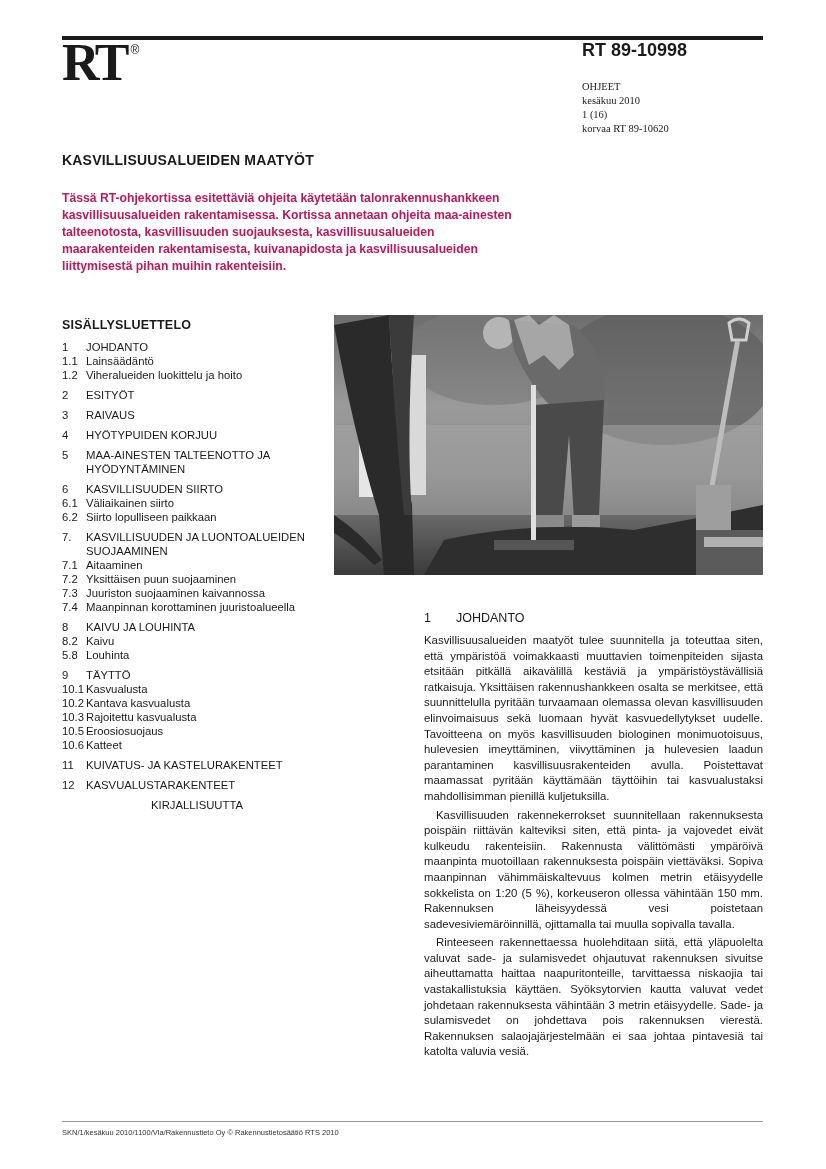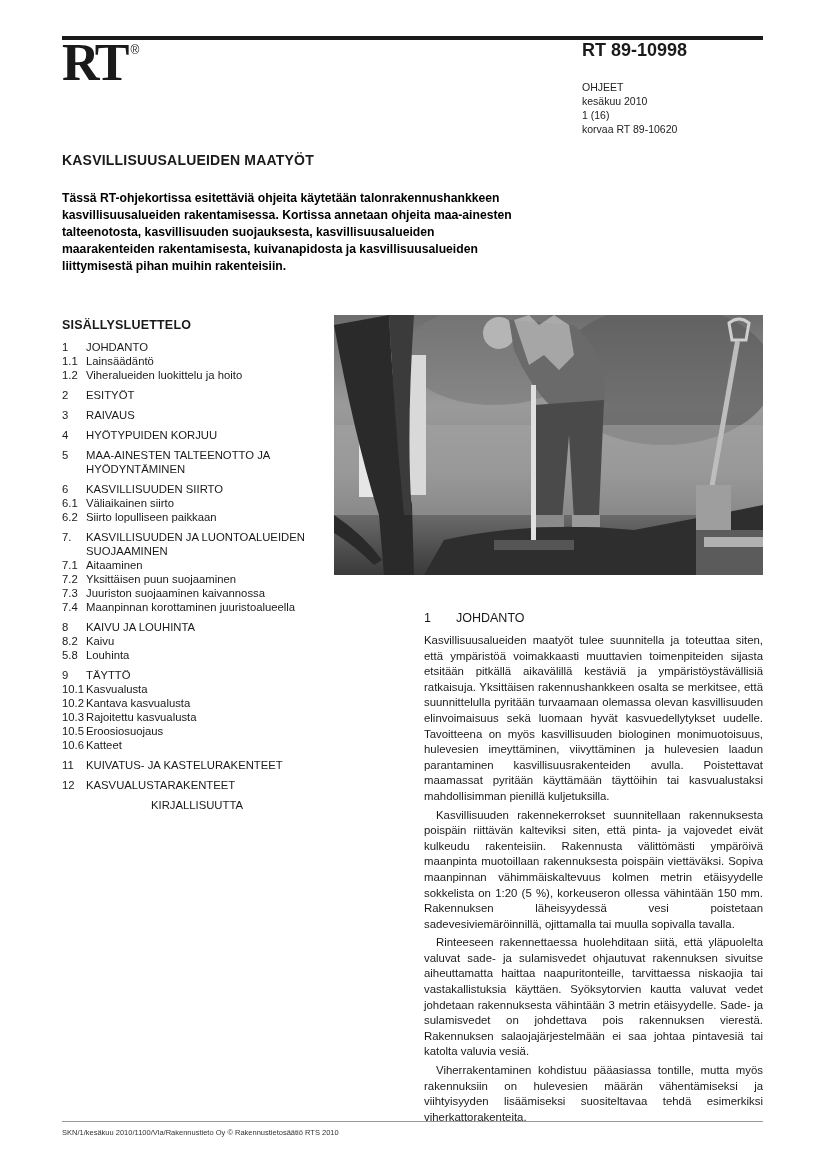--- a/index.html
+++ b/index.html
@@ -5,24 +5,24 @@
   html, body { margin: 0; padding: 0; background: #ffffff; }
   body { width: 826px; height: 1169px; position: relative; overflow: hidden;
          font-family: "Liberation Sans", "DejaVu Sans", sans-serif; color: #1a1a1a; }
   .top-rule { position: absolute; left: 62px; top: 36px; width: 701px; height: 4px; background: #1a1a1a; }
   .logo { position: absolute; left: 62px; top: 40px; font-family: "Liberation Serif", "DejaVu Serif", serif;
           font-weight: bold; font-size: 52px; line-height: 46px; letter-spacing: -3px; color: #1a1a1a; }
   .logo sup { font-family: "Liberation Sans", sans-serif; font-size: 12px; font-weight: normal; letter-spacing: 0;
               position: relative; top: -26px; margin-left: 4px; vertical-align: baseline; }
   .doc-id { position: absolute; left: 582px; top: 40px; font-size: 18px; font-weight: bold; color: #1a1a1a; }
   .meta { position: absolute; left: 582px; top: 80px; font-size: 10.5px; line-height: 14px; color: #222; }
-  .meta div { white-space: nowrap; }
+  .meta div { white-space: nowrap; font-family: Liberation Serif, serif; }
   .title { position: absolute; left: 62px; top: 152px; font-size: 14px; font-weight: bold; letter-spacing: 0.2px; margin: 0; }
   .lead { position: absolute; left: 62px; top: 190px; width: 450px; font-size: 12.2px; font-weight: bold;
-          line-height: 17px; margin: 0; color: #000000; }
+          line-height: 17px; margin: 0; color: #be185d; }
   .toc { position: absolute; left: 62px; top: 318px; width: 270px; }
   .toc h2 { font-size: 12.5px; font-weight: bold; margin: 0 0 8px 0; letter-spacing: 0.2px; }
   .toc .item { display: flex; font-size: 11.3px; line-height: 14px; }
   .toc .item.main { margin-top: 6px; }
   .toc .item.first { margin-top: 0; }
   .toc .num { width: 24px; flex: none; }
   .toc .lbl { flex: 1; }
   .toc .plain { font-size: 11.3px; line-height: 14px; margin-top: 6px; text-align: center; }
   .photo { position: absolute; left: 334px; top: 315px; width: 429px; height: 260px; overflow: hidden; background: #8a8a8a; }
   .section-h { position: absolute; left: 424px; top: 611px; font-size: 12.5px; display: flex; margin: 0; font-weight: normal; }
@@ -212,17 +212,16 @@
 
 <h3 class="section-h">
   <span class="n">1</span>
   <span>JOHDANTO</span>
 </h3>
 
 <div class="body">
   <p>Kasvillisuusalueiden maatyöt tulee suunnitella ja toteuttaa siten, että ympäristöä voimakkaasti muuttavien toimenpiteiden sijasta etsitään pitkällä aikavälillä kestäviä ja ympäristöystävällisiä ratkaisuja. Yksittäisen rakennushankkeen osalta se merkitsee, että suunnittelulla pyritään turvaamaan olemassa olevan kasvillisuuden elinvoimaisuus sekä luomaan hyvät kasvuedellytykset uudelle. Tavoitteena on myös kasvillisuuden biologinen monimuotoisuus, hulevesien imeyttäminen, viivyttäminen ja hulevesien laadun parantaminen kasvillisuusrakenteiden avulla. Poistettavat maamassat pyritään käyttämään täyttöihin tai kasvualustaksi mahdollisimman pienillä kuljetuksilla.</p>
   <p class="indent">Kasvillisuuden rakennekerrokset suunnitellaan rakennuksesta poispäin riittävän kalteviksi siten, että pinta- ja vajovedet eivät kulkeudu rakenteisiin. Rakennusta välittömästi ympäröivä maanpinta muotoillaan rakennuksesta poispäin viettäväksi. Sopiva maanpinnan vähimmäiskaltevuus kolmen metrin etäisyydelle sokkelista on 1:20 (5 %), korkeuseron ollessa vähintään 150 mm. Rakennuksen läheisyydessä vesi poistetaan sadevesiviemäröinnillä, ojittamalla tai muulla sopivalla tavalla.</p>
   <p class="indent">Rinteeseen rakennettaessa huolehditaan siitä, että yläpuolelta valuvat sade- ja sulamisvedet ohjautuvat rakennuksen sivuitse aiheuttamatta haittaa naapuritonteille, tarvittaessa niskaojia tai vastakallistuksia käyttäen. Syöksytorvien kautta valuvat vedet johdetaan rakennuksesta vähintään 3 metrin etäisyydelle. Sade- ja sulamisvedet on johdettava pois rakennuksen vierestä. Rakennuksen salaojajärjestelmään ei saa johtaa pintavesiä tai katolta valuvia vesiä.</p>
-  <p class="indent">Viherrakentaminen kohdistuu pääasiassa tontille, mutta myös rakennuksiin on hulevesien määrän vähentämiseksi ja viihtyisyyden lisäämiseksi suositeltavaa tehdä esimerkiksi viherkattorakenteita.</p>
 </div>
 
 <div class="foot-rule"></div>
 <div class="footer">SKN/1/kesäkuu 2010/1100/Vla/Rakennustieto Oy   © Rakennustietosäätiö RTS 2010</div>
 
 </body></html>

